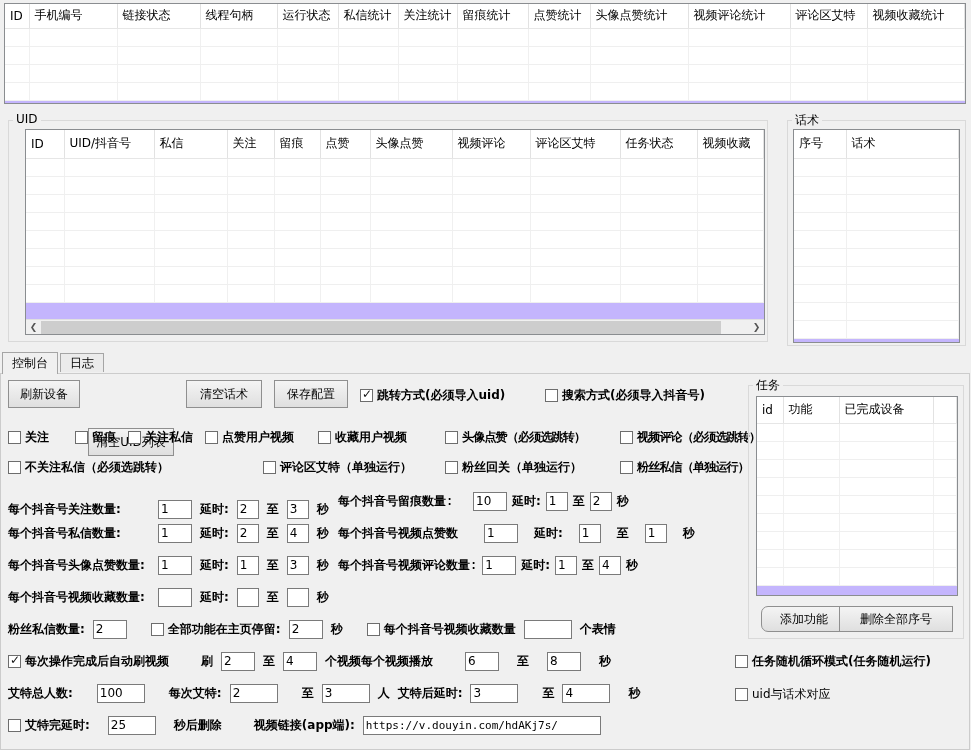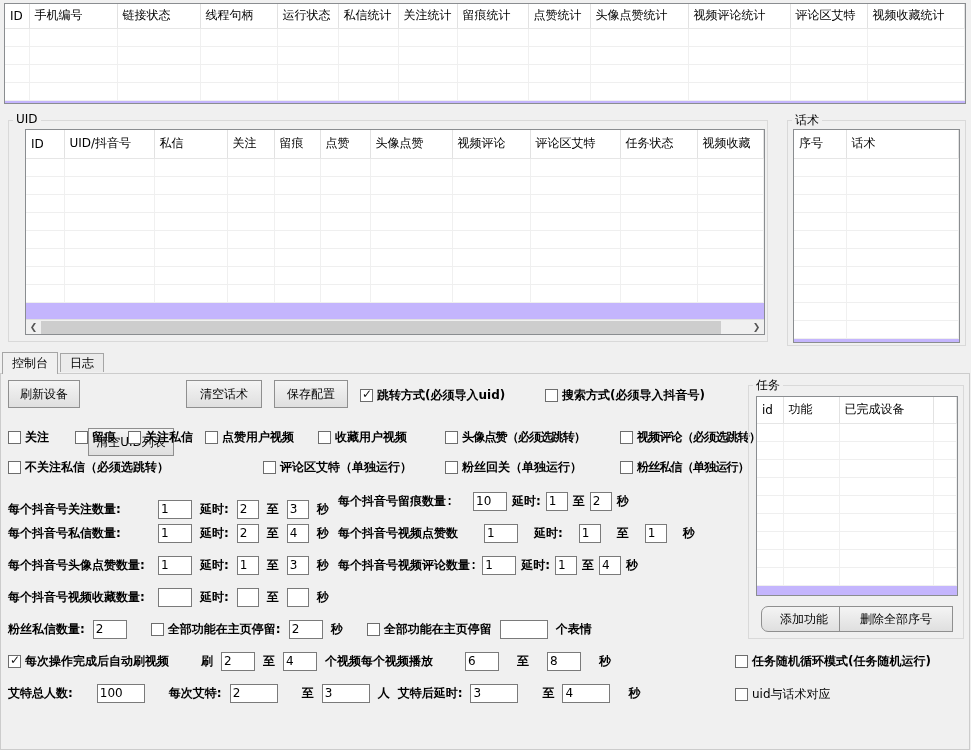--- a/index.html
+++ b/index.html
@@ -513,21 +513,21 @@
     <span class="b">粉丝私信数量:</span>
     <input class="num w34" value="2" style="">
     <span class="cb ml16">
       <span class="box"></span>
       <span class="cbl b">全部功能在主页停留:</span>
     </span>
     <input class="num w34" value="2" style="">
     <span class="b">秒</span>
     <span class="cb ml16">
       <span class="box"></span>
-      <span class="cbl b">全部功能在主页停留</span>
+      <span class="cbl b">每个抖音号视频收藏数量</span>
     </span>
     <input class="num w48" value="" style="">
     <span class="b">个表情</span>
   </div>
 
   <div class="srow" style="left:8px;top:650px;">
     <span class="cb">
       <span class="box checked"></span>
       <span class="cbl b">每次操作完成后自动刷视频</span>
     </span>
@@ -550,20 +550,30 @@
     <span class="b ml16">至</span>
     <input class="num w48" value="3" style="">
     <span class="b">人</span>
     <span class="b">艾特后延时:</span>
     <input class="num w48" value="3" style="">
     <span class="b ml16">至</span>
     <input class="num w48" value="4" style="">
     <span class="b ml10">秒</span>
   </div>
 
+  <div class="srow" style="left:8px;top:714px;">
+    <span class="cb">
+      <span class="box"></span>
+      <span class="cbl b">艾特完延时:</span>
+    </span>
+    <input class="num w48 ml10" value="25" style="">
+    <span class="b ml10">秒后删除</span>
+    <span class="b ml24">视频链接(app端):</span>
+    <input class="num url" value="https://v.douyin.com/hdAKj7s/" style="">
+  </div>
 
   <div class="group" style="left:748px;top:385px;width:216px;height:254px;">
     <span class="group-label">任务</span>
     <div class="tablebox task-box" style="left:7px;top:10px;width:202px;height:200px;">
       <table>
         <colgroup>
             <col style="width:26px">
             <col style="width:56px">
             <col style="width:94px">
             <col>

